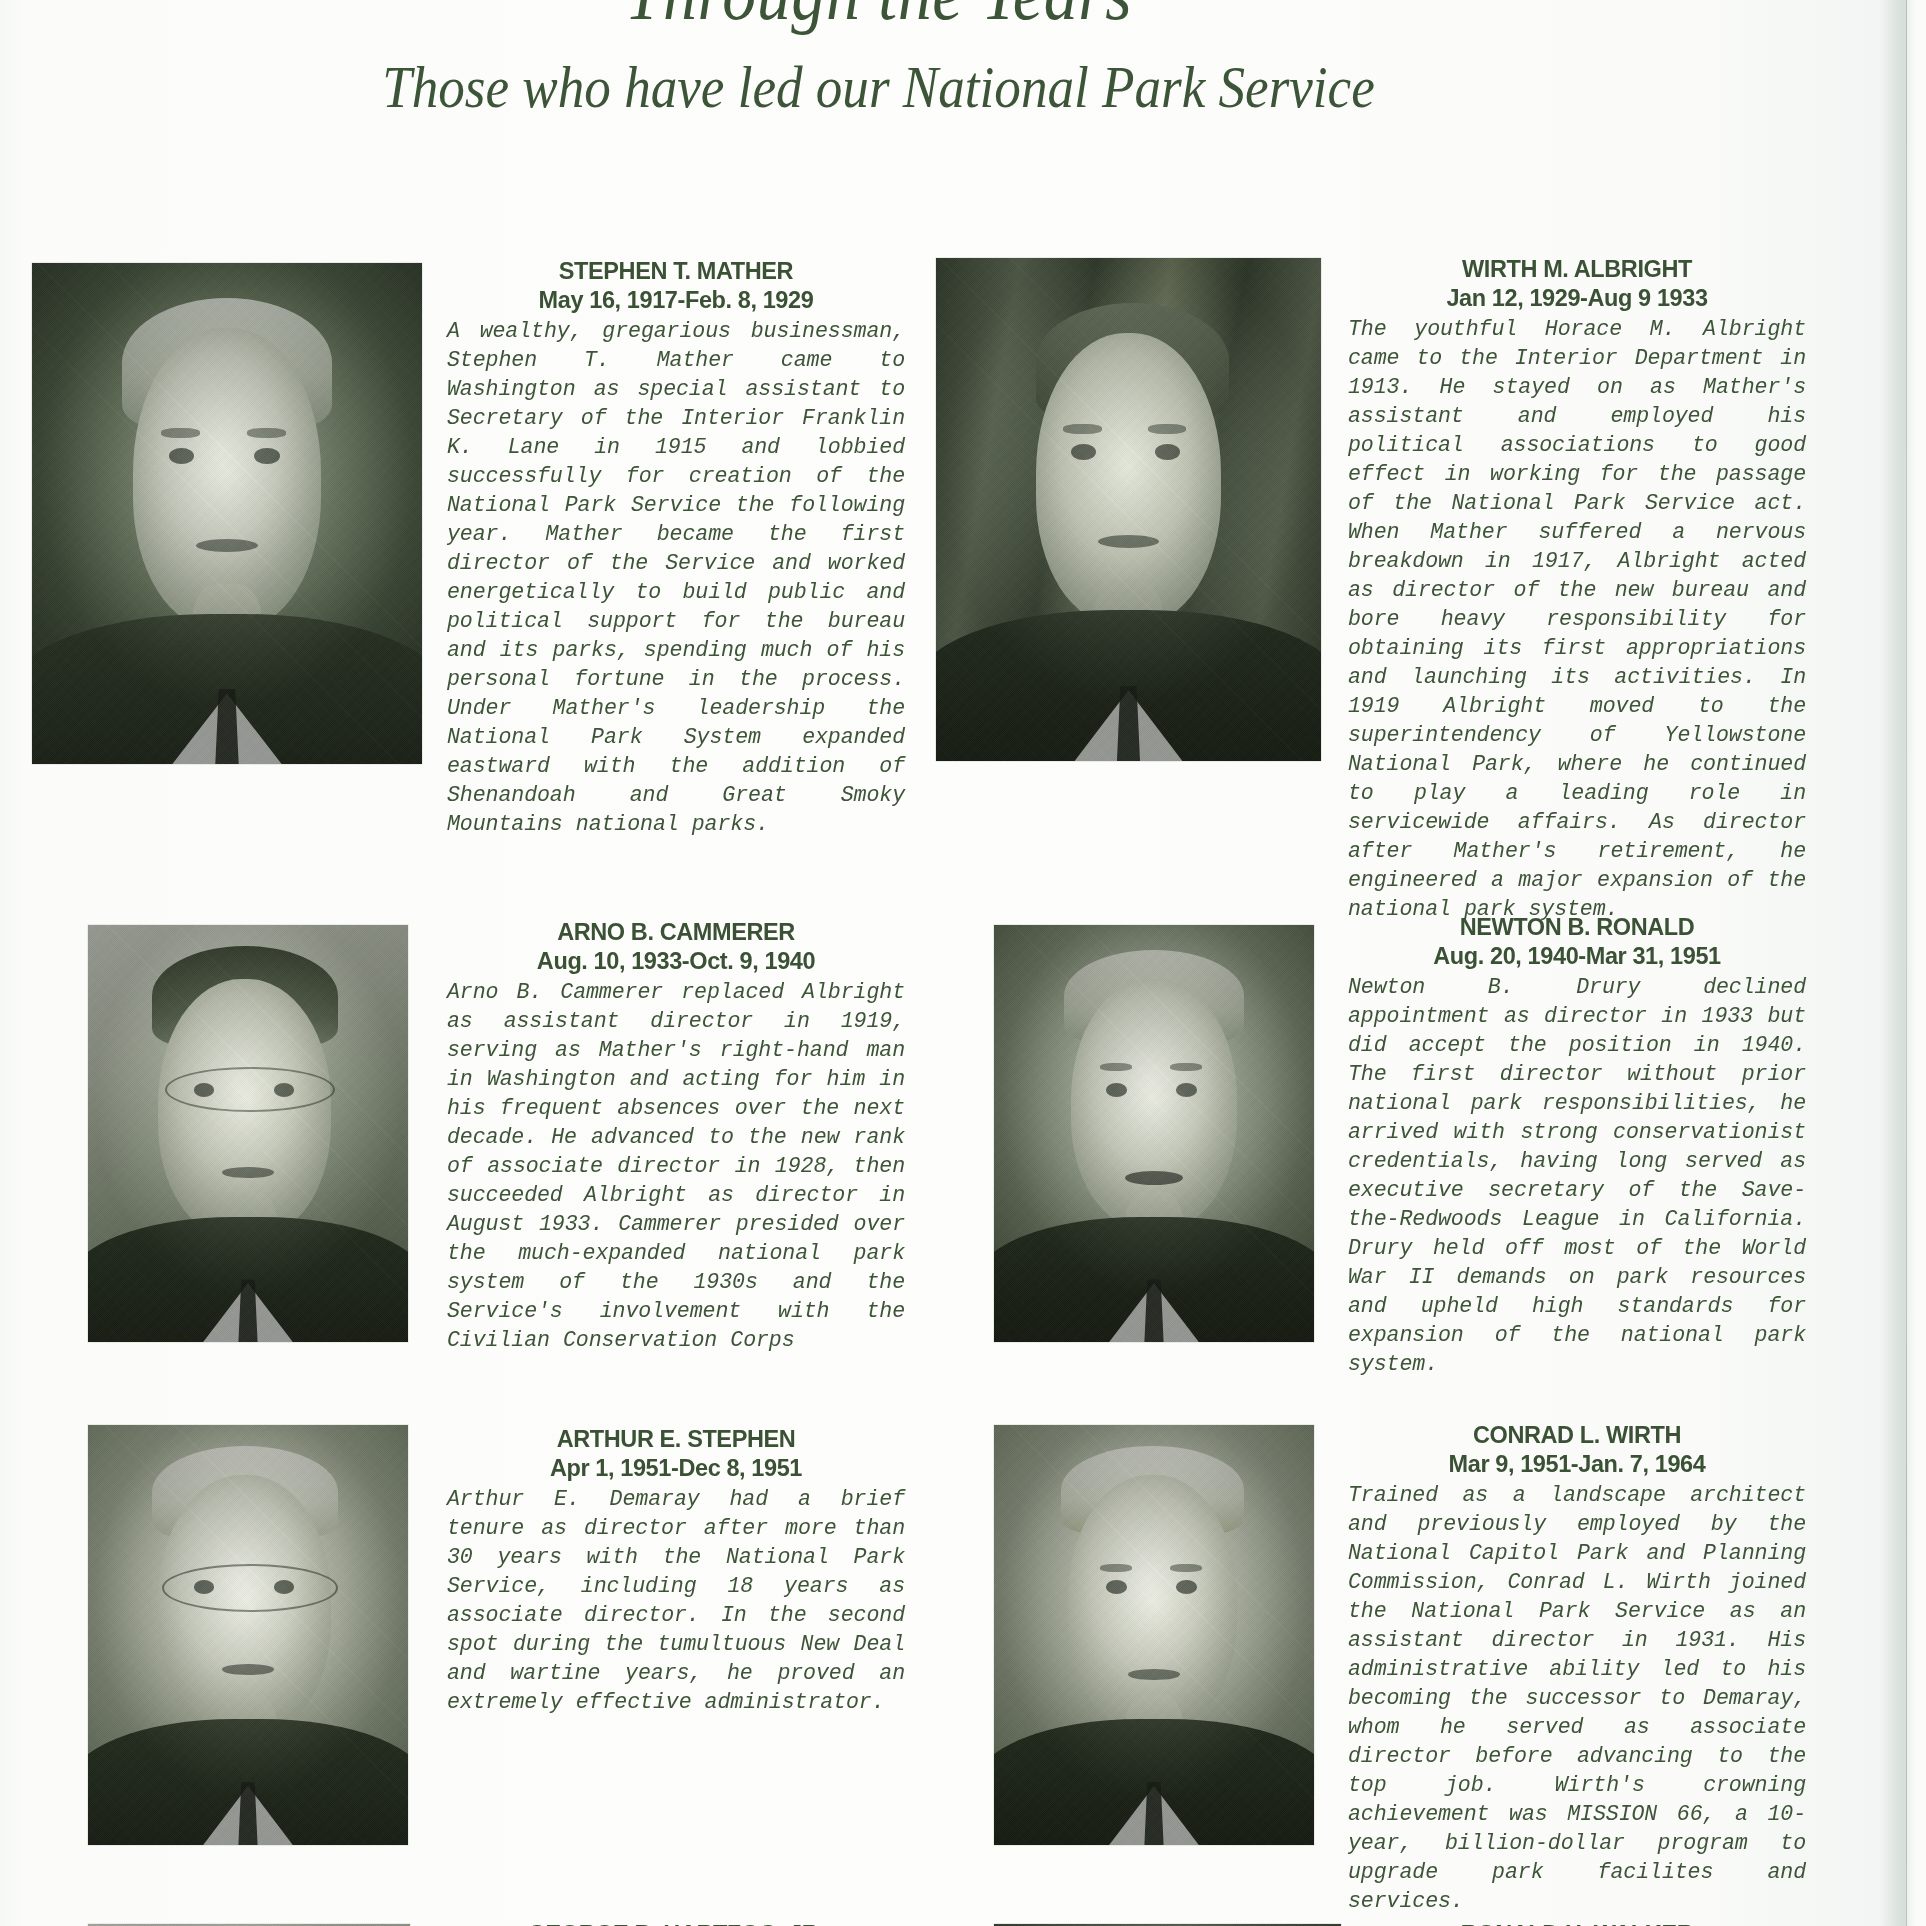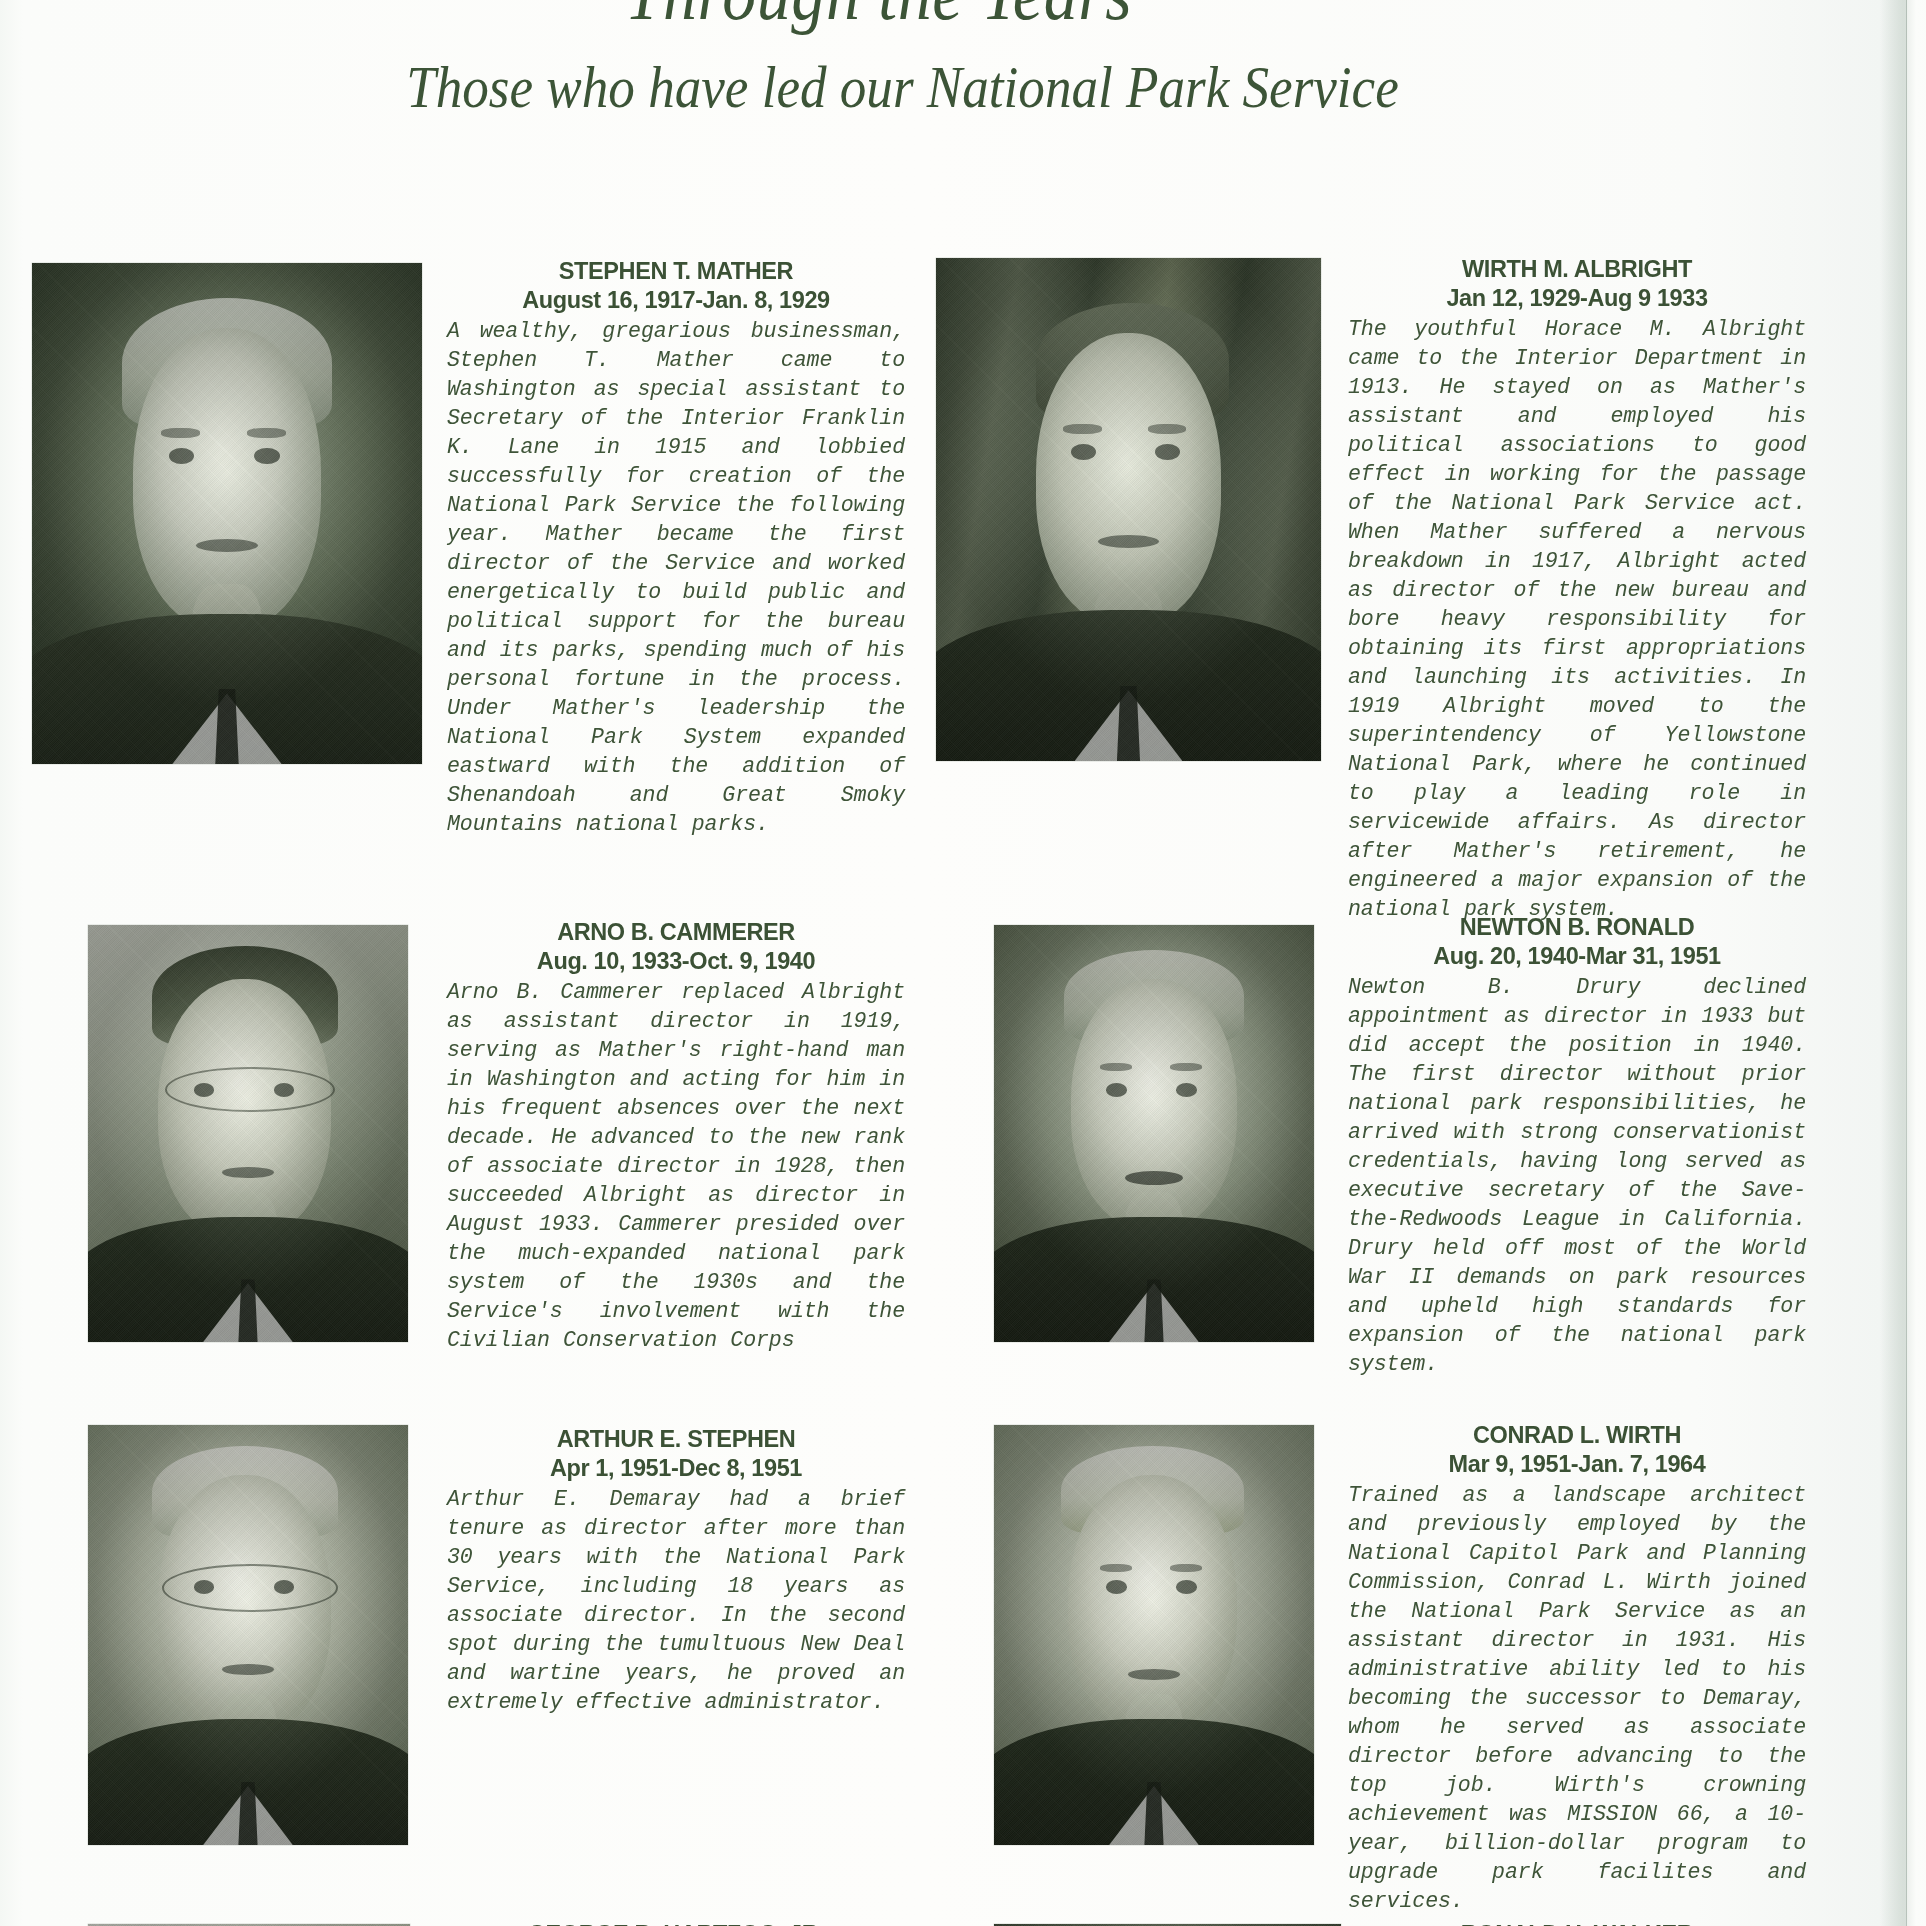--- a/index.html
+++ b/index.html
@@ -34,21 +34,21 @@
     font-style:italic;
     font-weight:400;
     font-size:77px;
     line-height:1;
     color:#3c5437;
     letter-spacing:0.8px;
     transform:scaleX(.88);
     transform-origin:center;
     white-space:nowrap;
   }
-  .subtitle-wrap{position:absolute; left:0; top:58px; width:1757px; text-align:center;padding-left:24px;}
+  .subtitle-wrap{position:absolute; left:0; top:58px; width:1757px; text-align:center;}
   .subtitle{
     font-family:"Liberation Serif", serif;
     font-style:italic;
     font-weight:400;
     font-size:59px;
     line-height:1;
     color:#3c5437;
     transform:scaleX(.9);
     transform-origin:center;
     white-space:nowrap;
@@ -149,21 +149,21 @@
         <div class="p-mouth"></div>
         <div class="p-neck" style="background:linear-gradient(180deg,#c2c9b5,#98a38c);"></div>
         <div class="p-shoulders" style="background:linear-gradient(180deg,#384430,#222b1d);"></div>
         <div class="p-collar"></div>
         <div class="p-tie"></div>
         <div class="grain"></div>
         <div class="vig"></div>
       </div>
       <div class="col-text" style="left:447px; top:257px; width:458px;">
         <div class="person-name">STEPHEN T. MATHER</div>
-        <div class="person-dates">August 16, 1917-Jan. 8, 1929</div>
+        <div class="person-dates">May 16, 1917-Feb. 8, 1929</div>
         <div class="person-bio">A wealthy, gregarious businessman, Stephen T. Mather came to Washington as special assistant to Secretary of the Interior Franklin K. Lane in 1915 and lobbied successfully for creation of the National Park Service the following year. Mather became the first director of the Service and worked energetically to build public and political support for the bureau and its parks, spending much of his personal fortune in the process. Under Mather's leadership the National Park System expanded eastward with the addition of Shenandoah and Great Smoky Mountains national parks.</div>
       </div>
     </div>
 
     <div class="entry">
       <div class="photo" style="left:936px; top:258px; width:385px; height:503px; background:#4a5a42;">
         <div class="p-bg" style="background:linear-gradient(100deg,#3e4b37 0%,#6d7a61 18%,#3a4733 34%,#788465 50%,#3d4a36 66%,#6c7960 82%,#384430 100%);"></div>
         <div class="p-hair" style="left:26%;width:50%;top:9%;height:23%;background:linear-gradient(180deg,#6f7b62,#4a5640 70%,#3a452f);"></div>
         <div class="p-face" style="top:15%;height:58%;background:radial-gradient(ellipse 70% 70% at 48% 42%, #e4e8d9, #cfd5c1 50%, #98a48c 96%);"></div>
         <div class="p-browL"></div>

